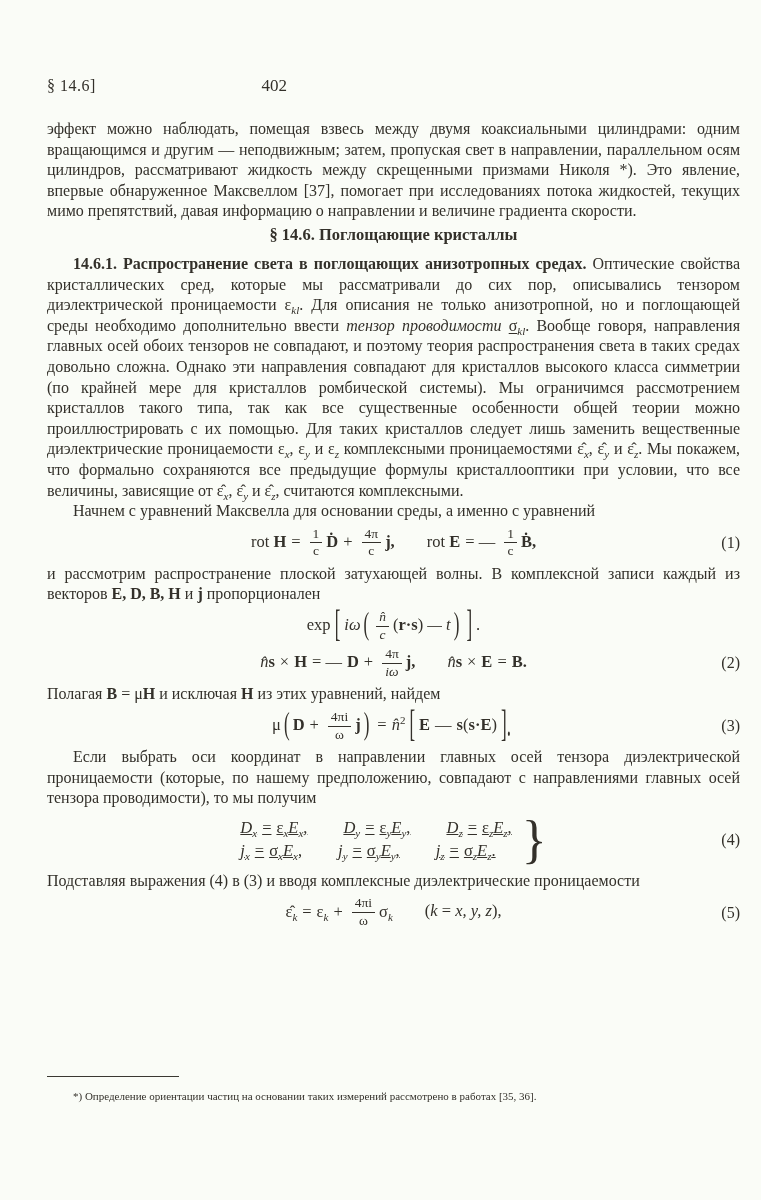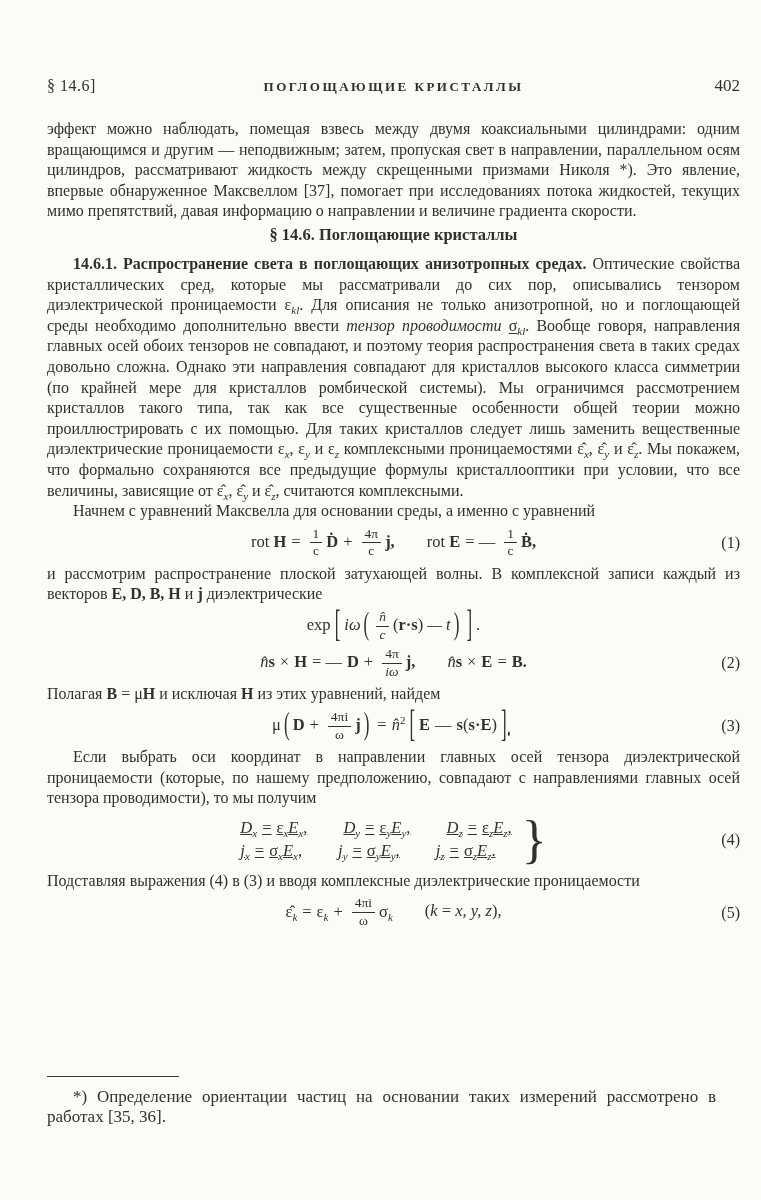--- a/index.html
+++ b/index.html
@@ -35,47 +35,46 @@
   .br{display:inline-block;font-weight:400;}
   .br.sq{transform:scaleY(2.25);font-size:17px;margin:0 4px;}
   .br.par{transform:scaleY(1.85);font-size:17px;margin:0 3px;}
   .eq4-wrap{display:inline-flex;align-items:center;}
   .eq4-rows{display:flex;flex-direction:column;gap:3px;font-size:16.5px;text-decoration:underline;}
   .eq4-row{display:flex;gap:36px;justify-content:flex-start;}
   .brace{font-size:52px;font-weight:200;margin-left:10px;line-height:1;display:inline-block;transform:scaleY(1.0);}
   
   .fnote{position:absolute;left:47px;right:45px;top:1070px;background:#fafcf7;padding-top:6px;}
   .fnote-rule{width:132px;border-top:1.5px solid #3a3832;margin-bottom:10px;}
-  .fnote p{font-size:17px;line-height:19.5px;text-align:justify;margin:0;text-indent:26px;}
+  .fnote p{font-size:11px;line-height:19.5px;text-align:justify;margin:0;text-indent:26px;}
 </style>
 </head>
 <body>
 
 <div class="page">
 
   <div class="runhead">
     <span class="rh-sec">§ 14.6]</span>
-    <span class="rh-title">ПОГЛОЩАЮЩИЕ КРИСТАЛЛЫ</span>
     <span class="rh-page">402</span>
   </div>
 
   <p class="body"><span>эффект можно наблюдать, помещая взвесь между двумя коаксиальными цилиндрами: одним вращающимся и другим — неподвижным; затем, пропуская свет в направлении, параллельном осям цилиндров, рассматривают жидкость между скрещенными призмами Николя *). Это явление, впервые обнаруженное Максвеллом [37], помогает при исследованиях потока жидкостей, текущих мимо препятствий, давая информацию о направлении и величине градиента скорости.</span></p>
 
   <h2 class="sec">§ 14.6. Поглощающие кристаллы</h2>
 
   <p class="body ind"><b>14.6.1. Распространение света в поглощающих анизотропных средах.</b><span> Оптические свойства кристаллических сред, которые мы рассматривали до сих пор, описывались тензором диэлектрической проницаемости </span><span><span>ε</span><sub class="it">kl</sub></span><span>. Для описания не только анизотропной, но и поглощающей среды необходимо дополнительно ввести </span><i>тензор проводимости </i><span class="u"><span>σ</span><sub class="it">kl</sub></span><span>. Вообще говоря, направления главных осей обоих тензоров не совпадают, и поэтому теория распространения света в таких средах довольно сложна. Однако эти направления совпадают для кристаллов высокого класса симметрии (по крайней мере для кристаллов ромбической системы). Мы ограничимся рассмотрением кристаллов такого типа, так как все существенные особенности общей теории можно проиллюстрировать с их помощью. Для таких кристаллов следует лишь заменить вещественные диэлектрические проницаемости </span><span><span>ε</span><sub class="it">x</sub></span><span>, </span><span><span>ε</span><sub class="it">y</sub></span><span> и </span><span><span>ε</span><sub class="it">z</sub></span><span> комплексными проницаемостями </span><span><span>ε̂</span><sub class="it">x</sub></span><span>, </span><span><span>ε̂</span><sub class="it">y</sub></span><span> и </span><span><span>ε̂</span><sub class="it">z</sub></span><span>. Мы покажем, что формально сохраняются все предыдущие формулы кристаллооптики при условии, что все величины, зависящие от </span><span><span>ε̂</span><sub class="it">x</sub></span><span>, </span><span><span>ε̂</span><sub class="it">y</sub></span><span> и </span><span><span>ε̂</span><sub class="it">z</sub></span><span>, считаются комплексными.</span></p>
 
   <p class="body ind"><span>Начнем с уравнений Максвелла для основании среды, а именно с уравнений</span></p>
 
   <div class="eq">
     <span class="eq-body"><span>rot </span><b class="v">H</b><span class="op">=</span><span class="frac"><span class="num">1</span><span class="den">c</span></span><b class="v">Ḋ</b><span class="op">+</span><span class="frac"><span class="num">4π</span><span class="den">c</span></span><b class="v">j,</b><span class="gap"></span><span>rot </span><b class="v">E</b><span class="op">= —</span><span class="frac"><span class="num">1</span><span class="den">c</span></span><b class="v">Ḃ,</b></span>
     <span class="eqno">(1)</span>
   </div>
 
-  <p class="body"><span>и рассмотрим распространение плоской затухающей волны. В комплексной записи каждый из векторов </span><b class="v">E, D, B, H</b><span> и </span><b class="v">j</b><span> диэлектрические</span></p>
+  <p class="body"><span>и рассмотрим распространение плоской затухающей волны. В комплексной записи каждый из векторов </span><b class="v">E, D, B, H</b><span> и </span><b class="v">j</b><span> пропорционален</span></p>
 
   <div class="eq">
     <span class="eq-body"><span>exp</span><span class="br sq">[</span><i>iω</i><span class="br par">(</span><span class="frac"><span class="num"><i>n̂</i></span><span class="den"><i>c</i></span></span><span>(</span><b class="v">r·s</b><span>)</span><i> — t</i><span class="br par">)</span><span class="br sq">]</span><span>.</span></span>
   </div>
 
 
   <div class="eq">
     <span class="eq-body"><i>n̂</i><b class="v">s</b><span class="op">×</span><b class="v">H</b><span class="op">= —</span><b class="v">D</b><span class="op">+</span><span class="frac"><span class="num">4π</span><span class="den"><i>iω</i></span></span><b class="v">j,</b><span class="gap"></span><i>n̂</i><b class="v">s</b><span class="op">×</span><b class="v">E</b><span class="op">=</span><b class="v">B.</b></span>
     <span class="eqno">(2)</span>
   </div>

